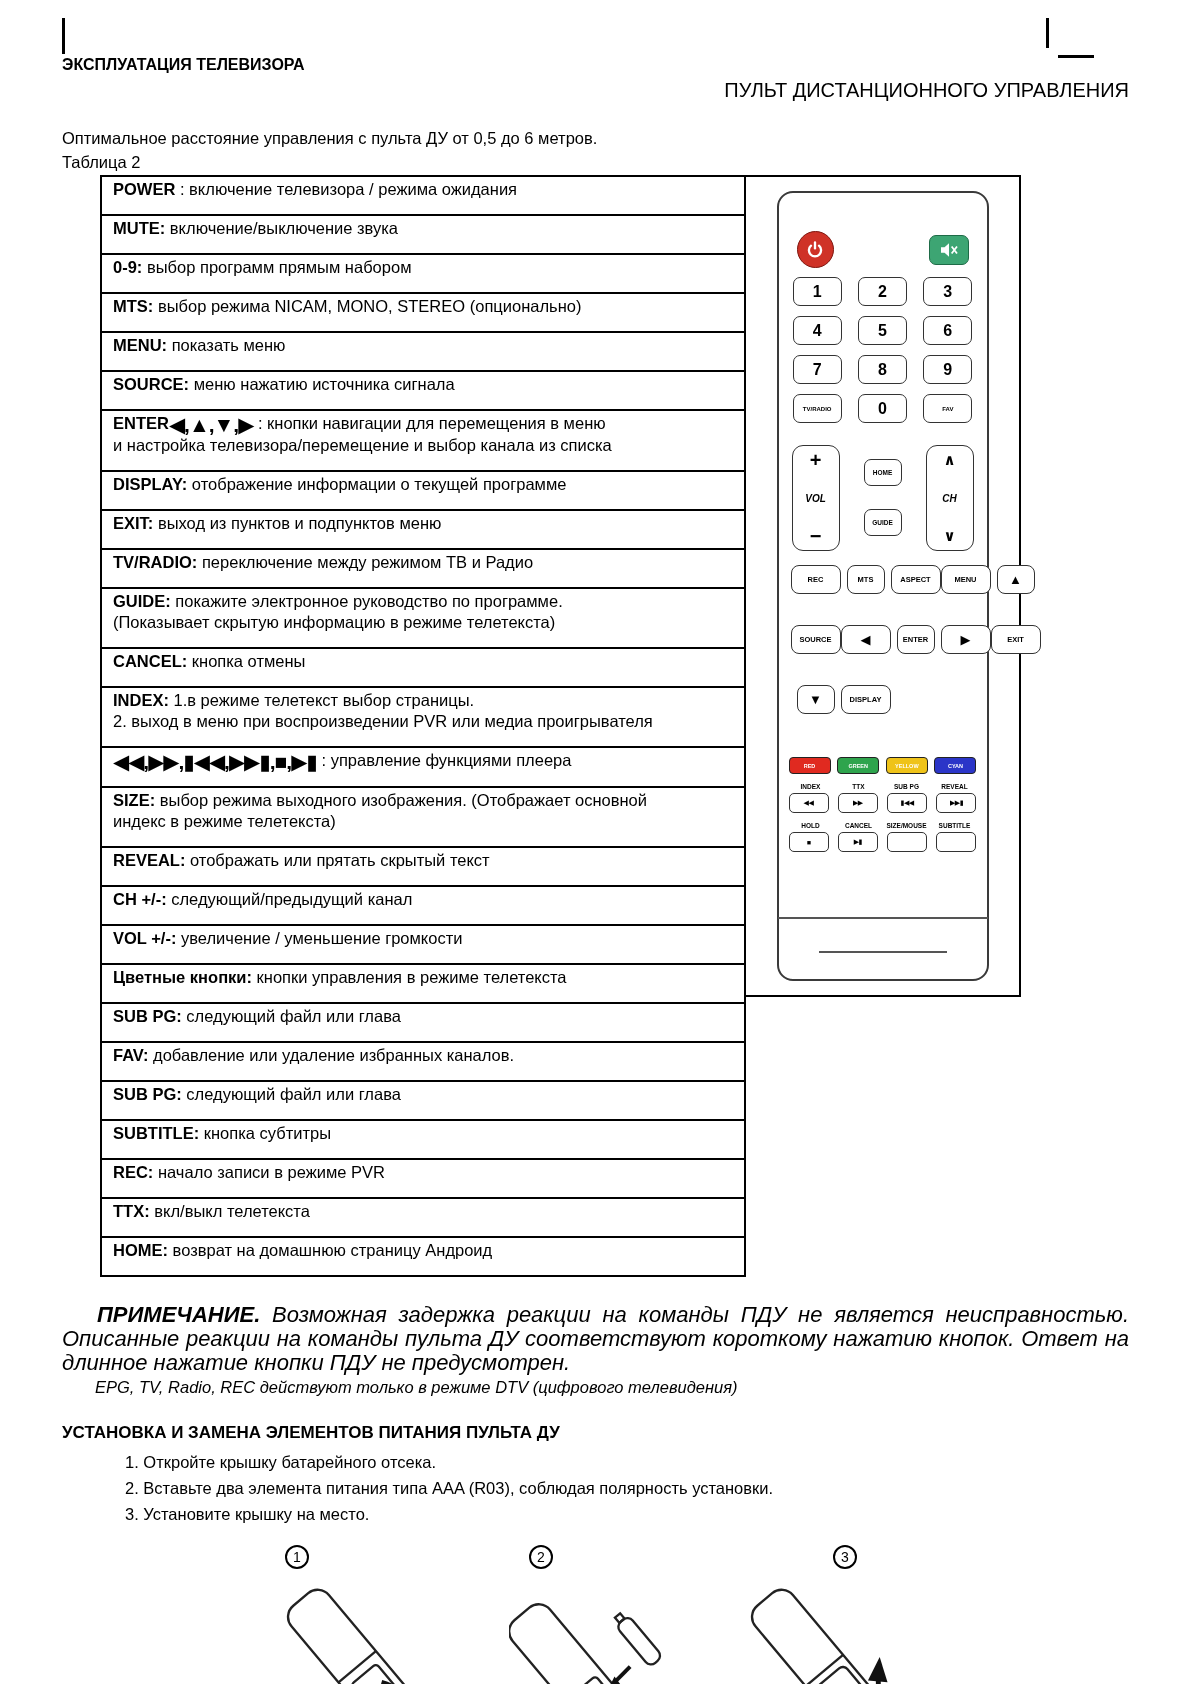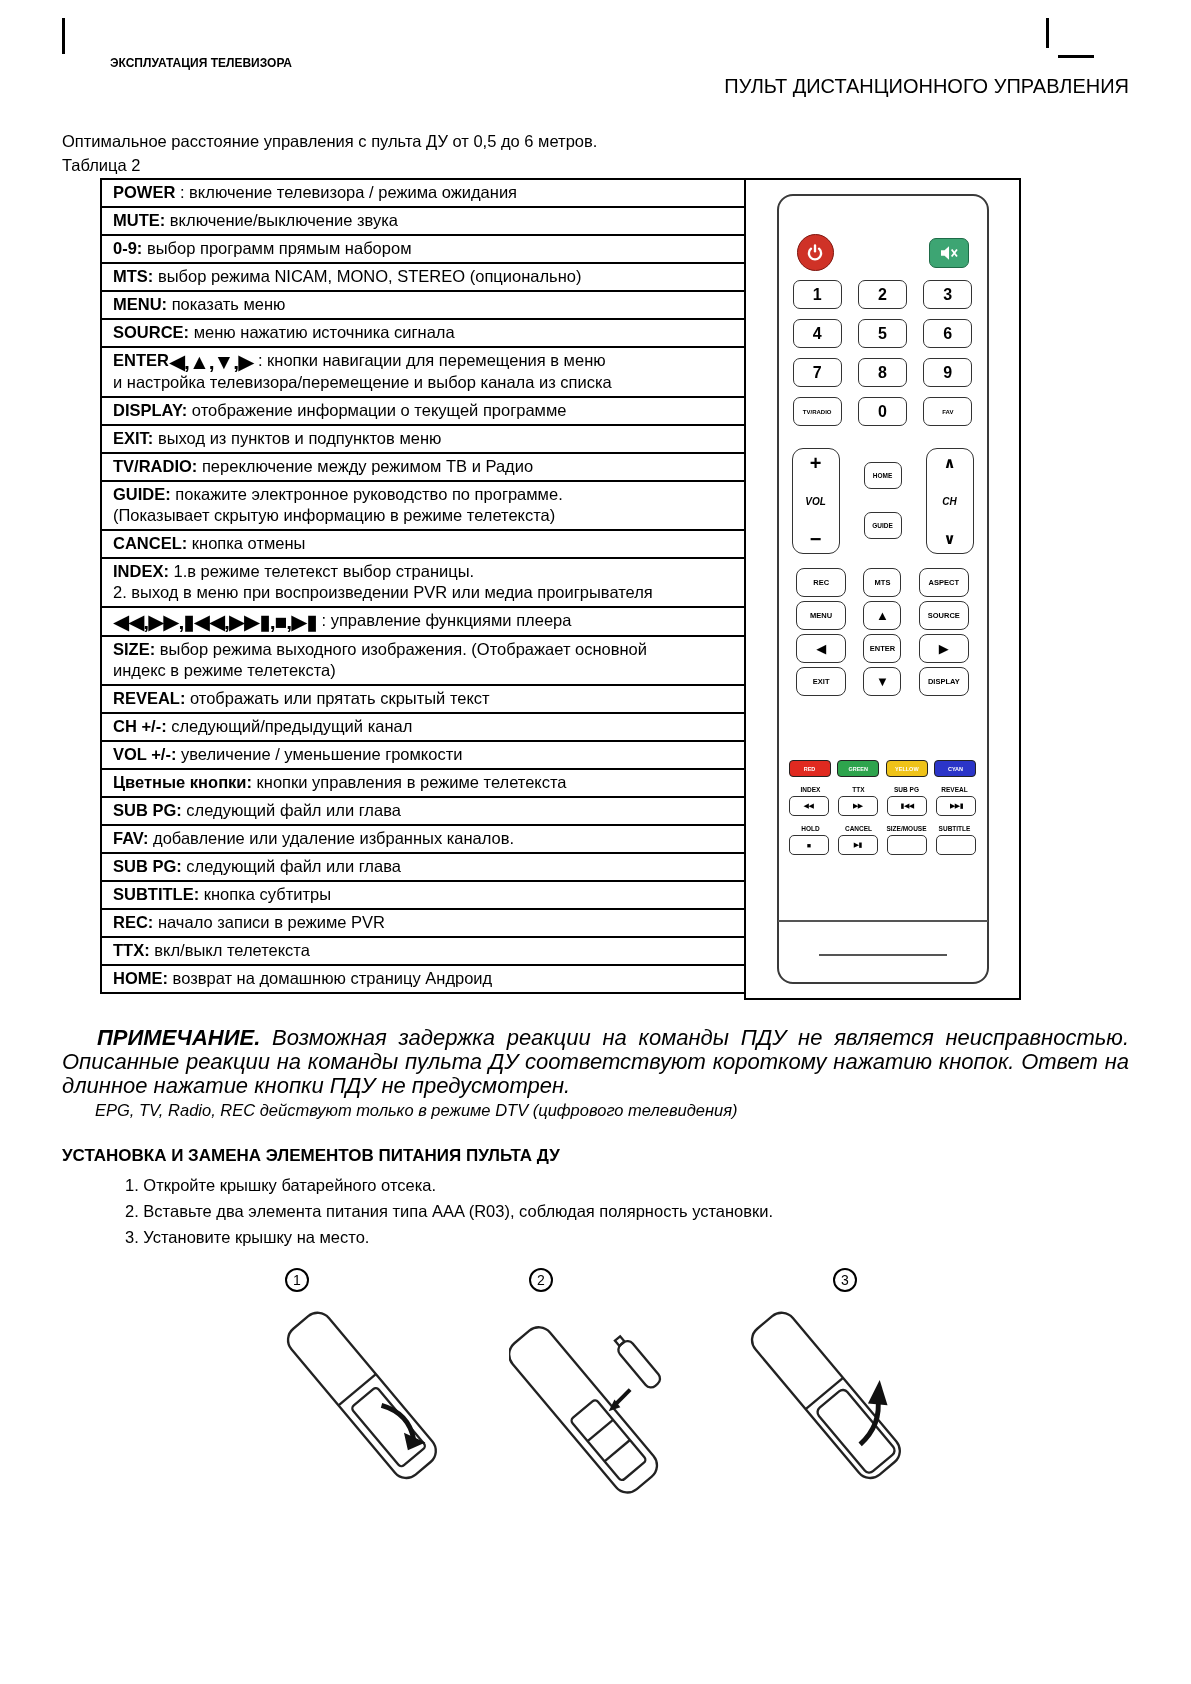--- a/index.html
+++ b/index.html
@@ -13,31 +13,31 @@
     font-family: "Liberation Sans", "DejaVu Sans", sans-serif;
     overflow: hidden;
   }
   .content { padding: 56px 62px 0 62px; }
 
   
   .mark-l  { position:absolute; left:62px;  top:18px; width:3px;  height:36px; background:#000; }
   .mark-rv { position:absolute; left:1046px; top:18px; width:3px; height:30px; background:#000; }
   .mark-rh { position:absolute; left:1058px; top:55px; width:36px; height:3px; background:#000; }
 
-  .title    { font-size:12px; font-weight:bold; margin-left:48px; }
+  .title    { font-size:16px; font-weight:bold; }
   .subtitle { font-size:20px; font-weight:normal; margin-top:5px;text-align:right; }
-  .intro    { font-size:16.5px; margin-top:34px; }
+  .intro    { font-size:16.5px; margin-top:27px; }
   .caption  { font-size:16.5px; margin-top:5px; }
 
   
   .table-wrap { display:flex; align-items:flex-start; margin:3px 0 0 38px; }
   .table-left { width:646px; }
   .trow {
     border:2px solid #000; margin-top:-2px;
-    padding:2px 8px 3px 11px;
+    padding:2px 8px 14px 11px;
     font-size:16.5px; line-height:21px;
   }
   .trow:first-child { margin-top:0; }
   .term { font-weight:bold; }
   .rest { white-space:pre-wrap; }
   .glyphs { font-size:21px; font-weight:bold; letter-spacing:-1px; line-height:20px; vertical-align:-3px; }
 
   .table-right {
     width:277px; margin-left:-2px;
     border:2px solid #000; height:822px;
@@ -87,22 +87,22 @@
     position:absolute; left:50%; transform:translateX(-50%);
     width:38px; height:27px; border:1.7px solid #333; border-radius:7px;
     display:flex; align-items:center; justify-content:center;
     font-size:6.5px; font-weight:bold; background:#fff;
   }
   .home  { top:266px; }
   .guide { top:316px; }
 
   .r-grid {
     position:absolute; top:372px; left:12px; right:12px;
-    display:grid; grid-template-columns:1fr 1fr 1fr;
-    row-gap:4px; justify-items:center; align-items:center;
+    display:grid; grid-template-columns:1fr 1fr 1fr 1fr 1fr;
+    row-gap:31px; justify-items:center; align-items:center;
   }
   .rbtn {
     width:50px; height:29px; border:1.8px solid #333; border-radius:8px;
     display:flex; align-items:center; justify-content:center;
     font-size:7.5px; font-weight:bold; background:#fff;
   }
   .rbtn.sq  { width:38px; }
   .rbtn.arr { font-size:13px; }
 
   .brow { position:absolute; left:10px; right:10px; display:flex; justify-content:space-between; }

